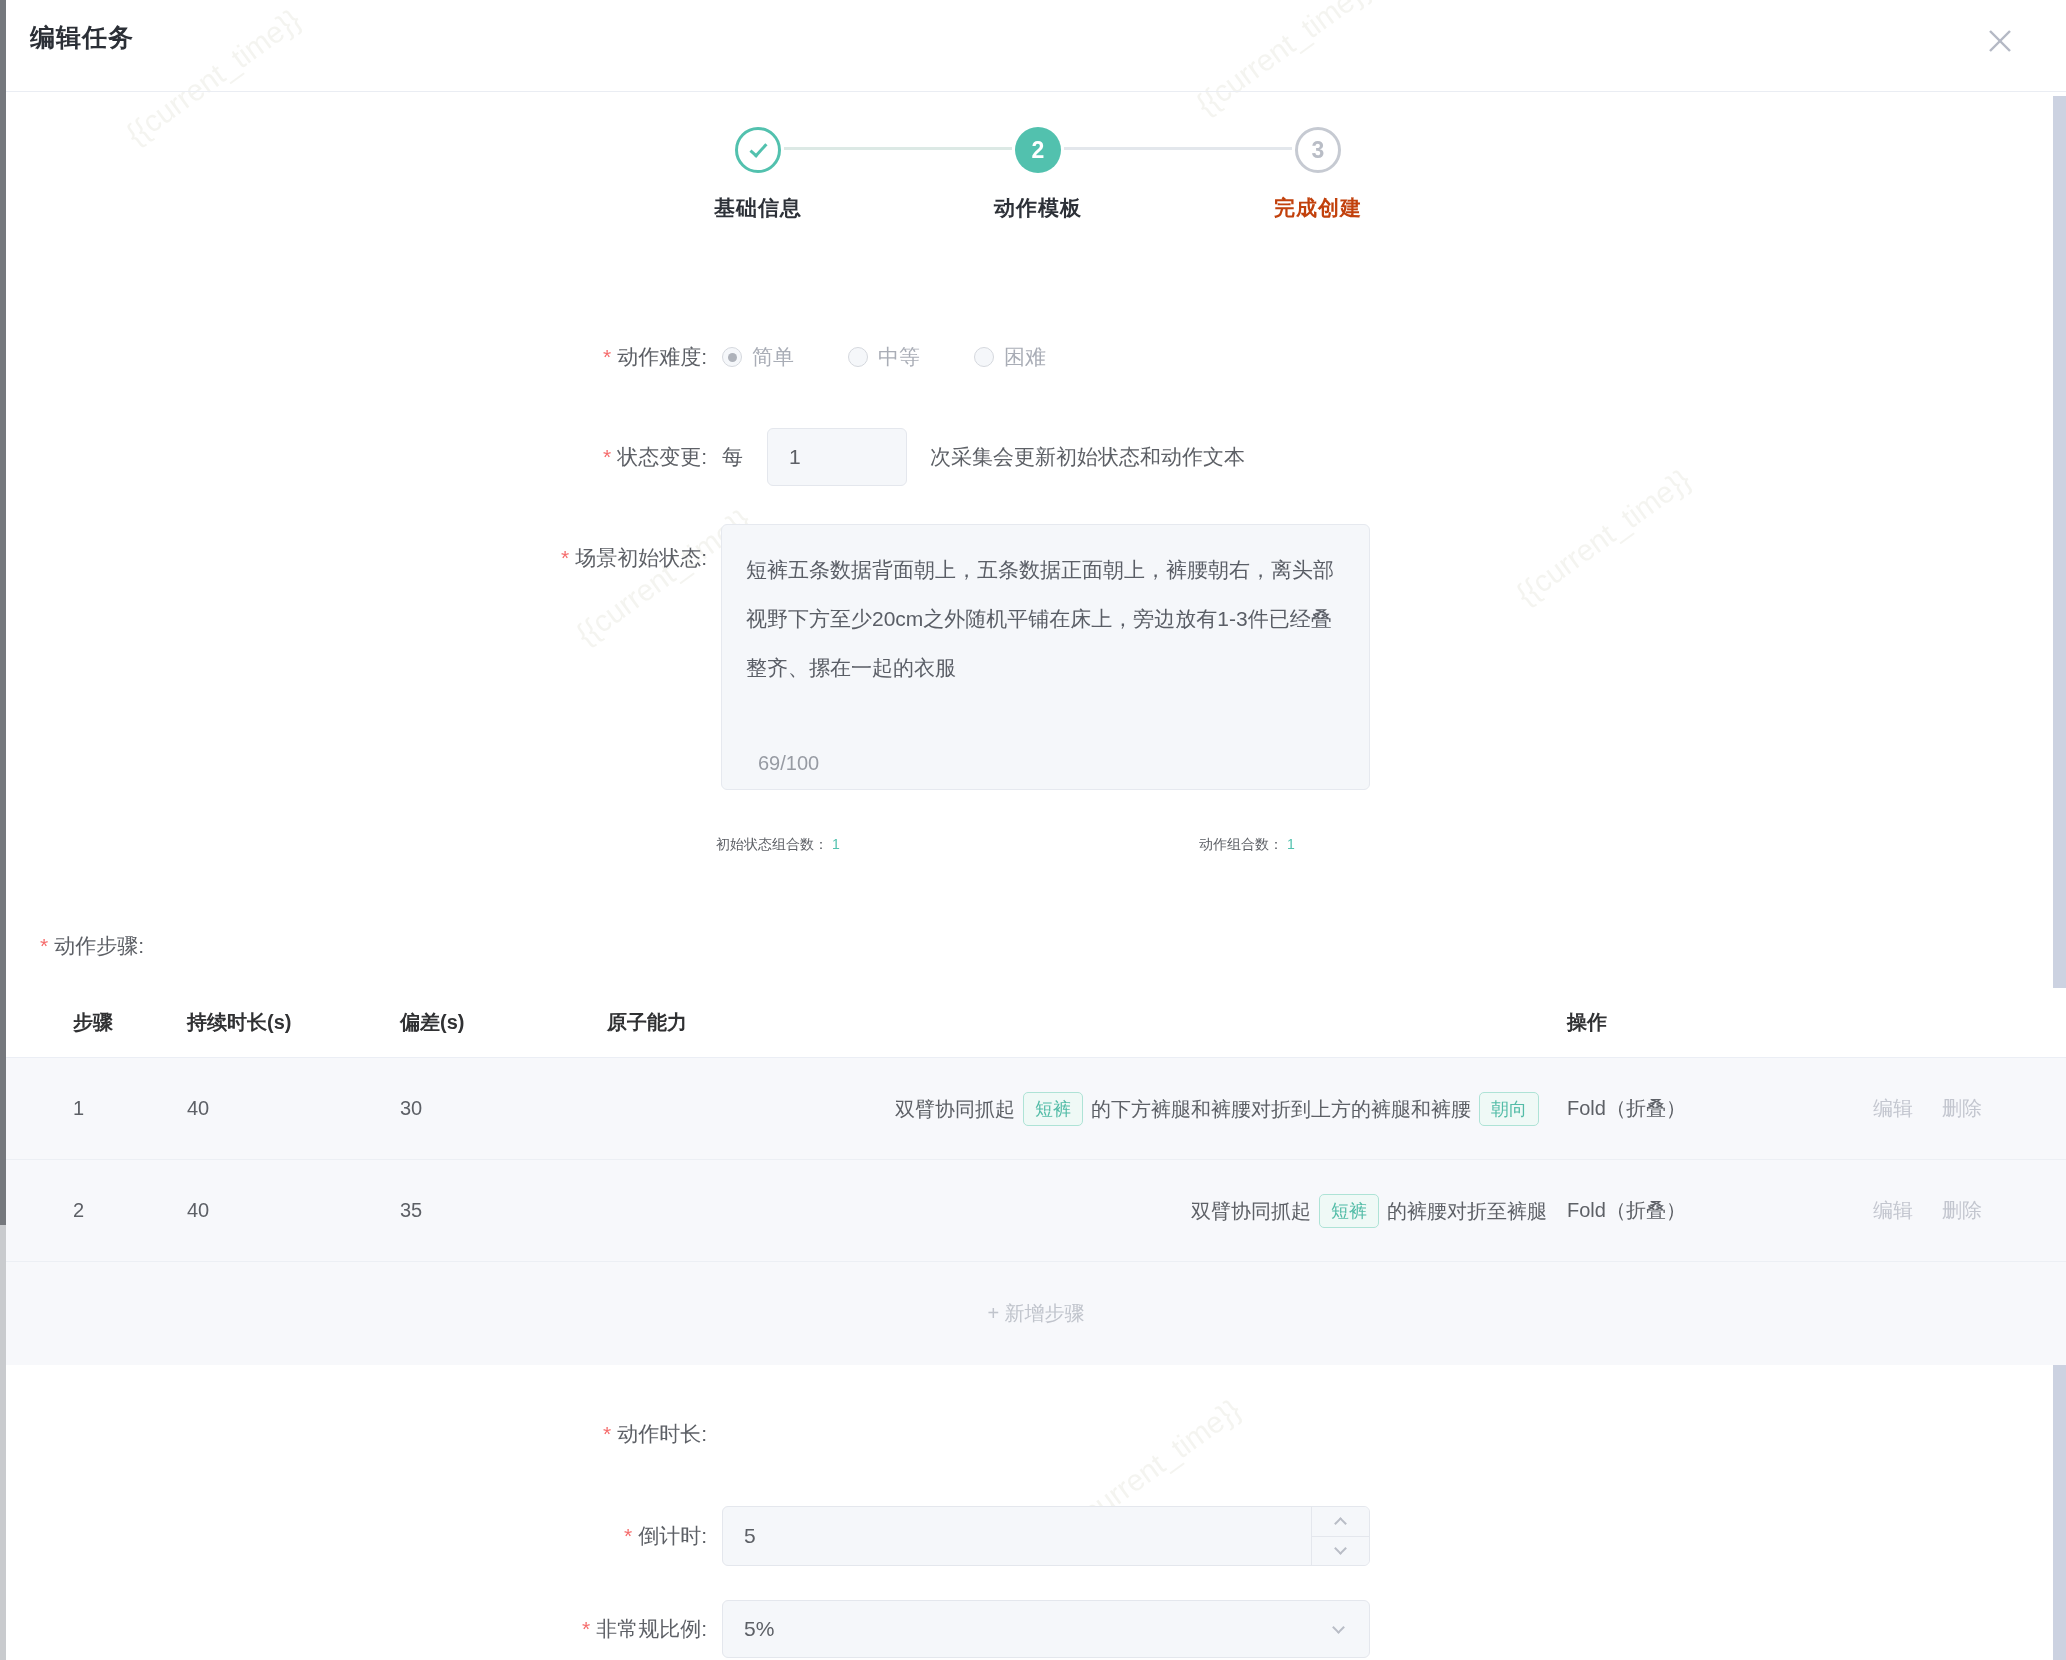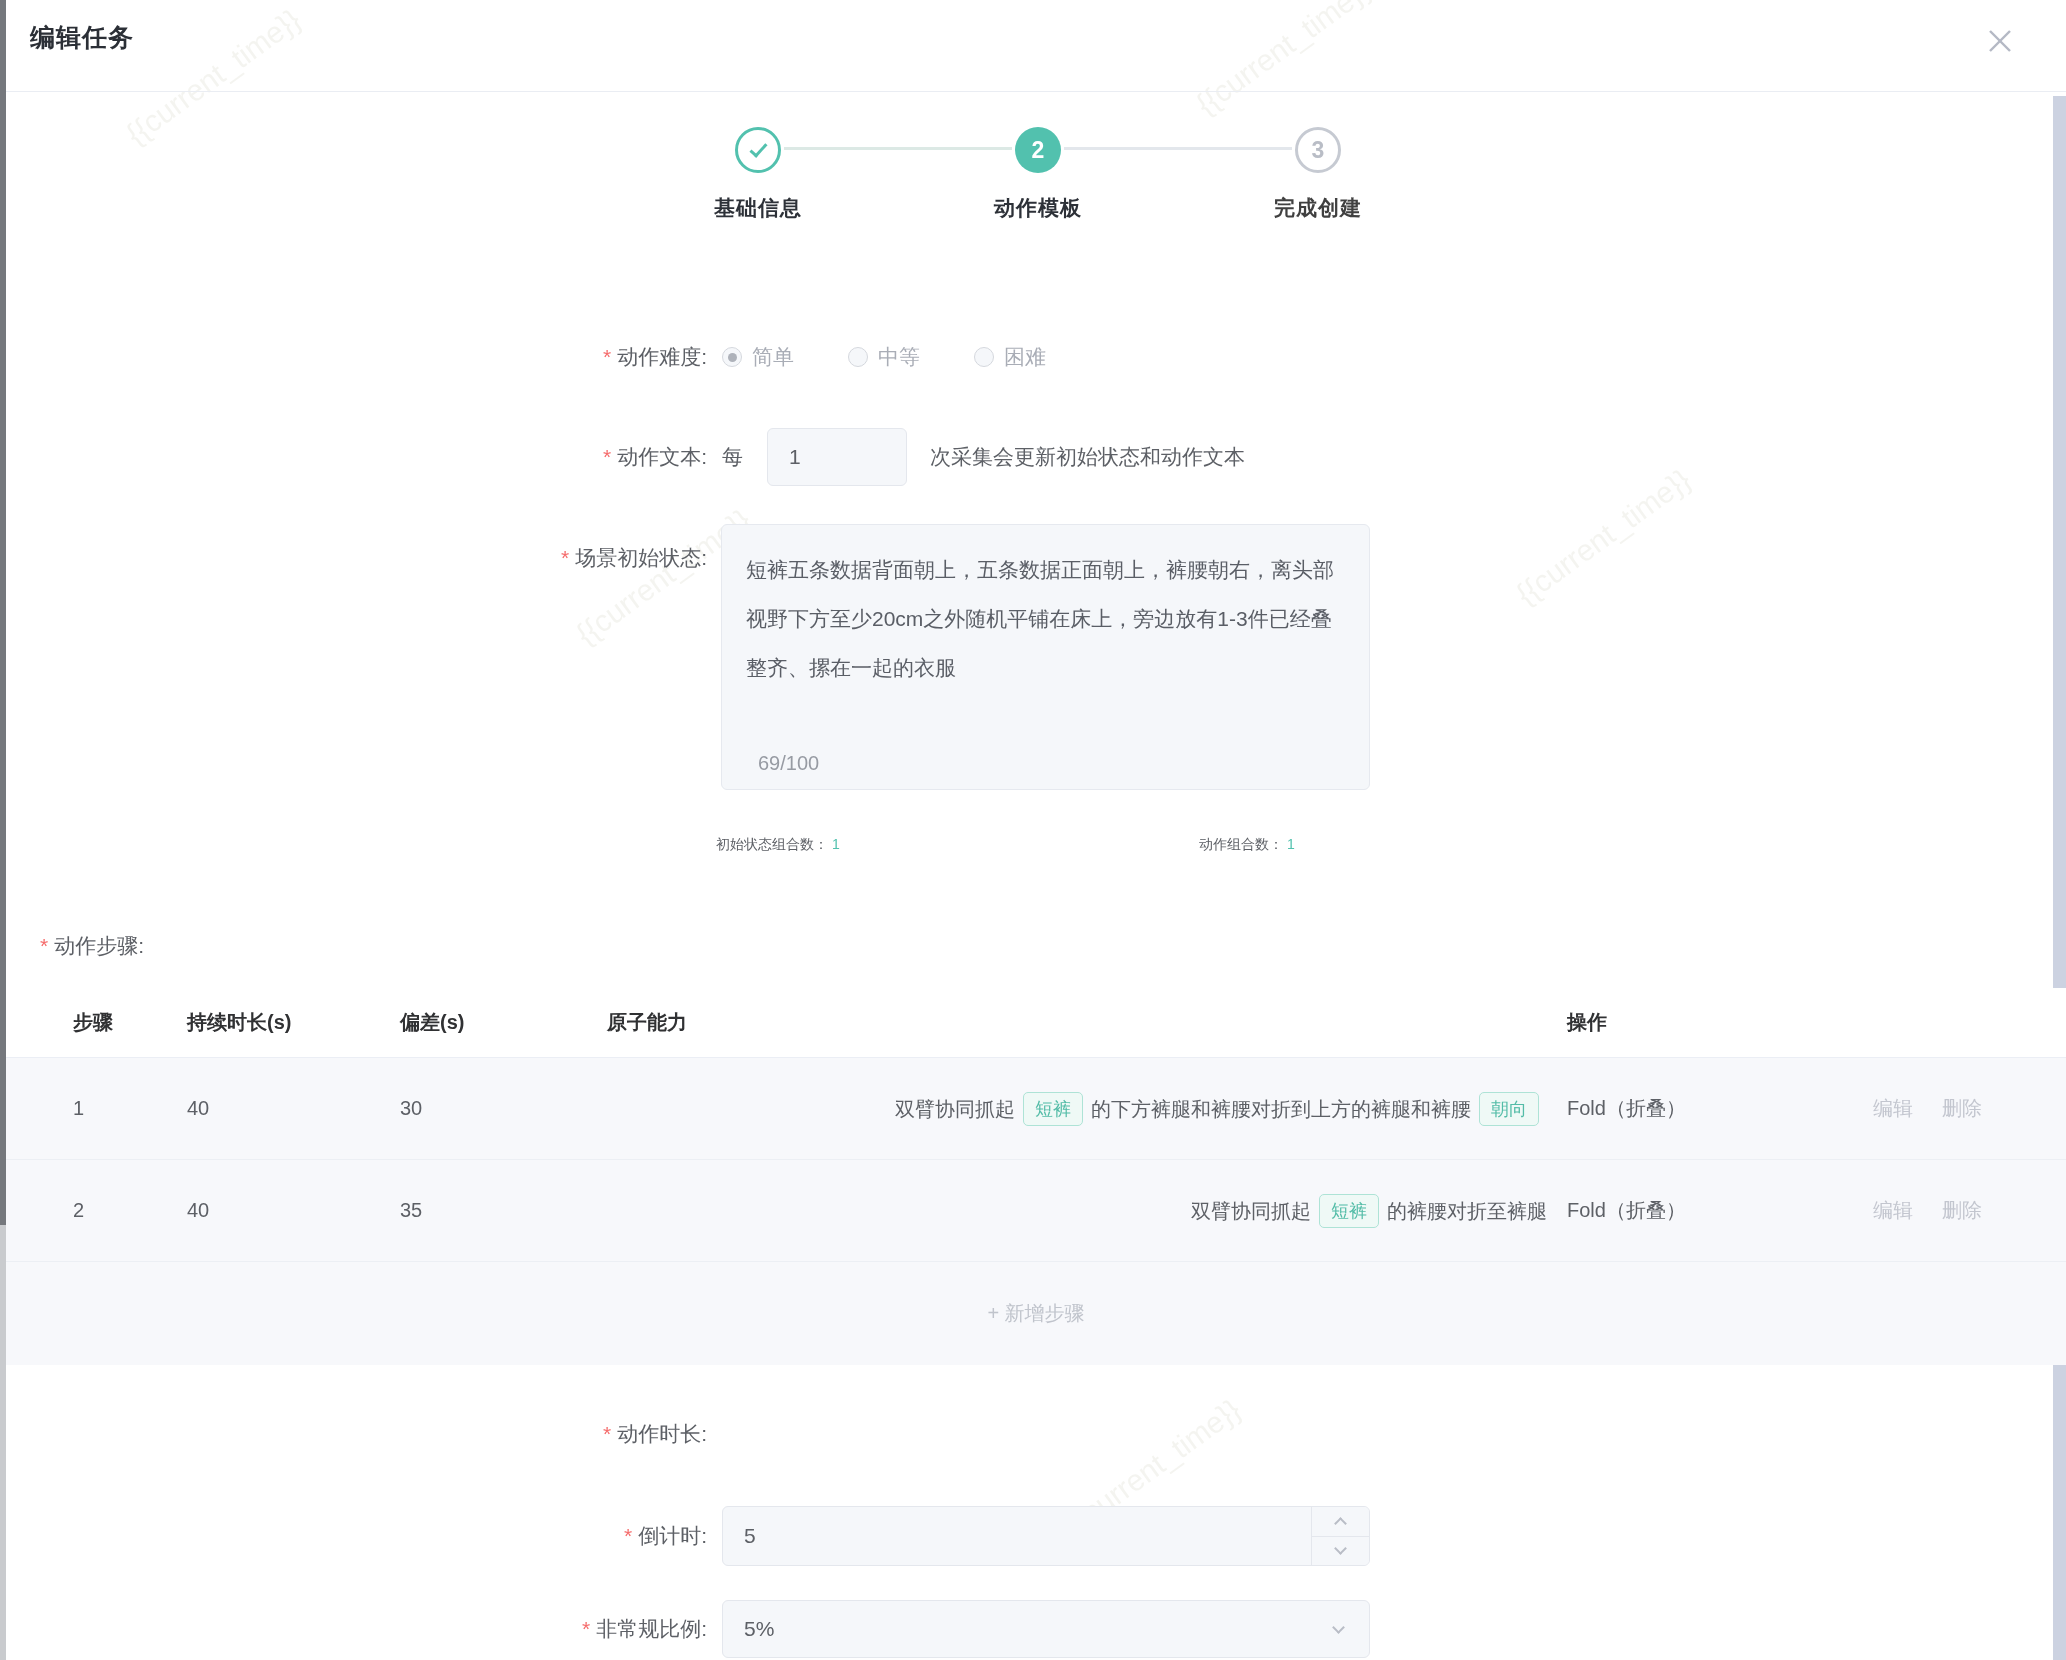--- a/index.html
+++ b/index.html
@@ -30,21 +30,21 @@
   .step-circle {
     position:absolute; top:127px; width:46px; height:46px; border-radius:50%;
     display:flex; align-items:center; justify-content:center;
     font-size:23px; font-weight:700;
   }
   .step-circle.done   { background:#ffffff; border:3px solid #52c1ae; }
   .step-circle.active { background:#52c1ae; color:#ffffff; }
   .step-circle.pending{ background:#ffffff; border:3px solid #c6cad2; color:#b9bdc6; }
   .check-glyph { width:17px; height:9px; border-left:3px solid #52c1ae; border-bottom:3px solid #52c1ae; transform:rotate(-48deg); margin-top:-4px; }
   .step-label { position:absolute; top:194px; width:240px; text-align:center; font-size:21px; font-weight:700; color:#2d3138; letter-spacing:1px; }
-  .step-label.pending { color:#404040; font-weight:700; }
+  .step-label.pending { color:#c2410c; font-weight:700; }
 
   
   .form-row { position:absolute; left:0; width:2066px; display:flex; align-items:center; }
   .lbl-cell { width:707px; display:flex; justify-content:flex-end; align-items:center; font-size:21px; color:#5d6066; }
   .req { color:#f56c6c; margin-right:6px; font-size:21px; }
 
   
   .radio-group { display:flex; align-items:center; margin-left:15px; }
   .radio-item { display:flex; align-items:center; margin-right:54px; cursor:pointer;justify-content:flex-end; }
   .radio-circle { width:20px; height:20px; border-radius:50%; border:1px solid #d5d8de; background:#f5f7fa; display:flex; align-items:center; justify-content:center; }
@@ -155,21 +155,21 @@
       <div class="radio-item">
         <span class="radio-circle"></span>
         <span class="radio-text">困难</span>
       </div>
     </div>
   </div>
 
   <div class="form-row" style="top:427px; height:60px;">
     <div class="lbl-cell">
       <span class="req">*</span>
-      <span>动作文本:</span>
+      <span>状态变更:</span>
     </div>
     <span style="margin-left:15px; font-size:21px;">每</span>
     <div class="ipt small-ipt">
       <span>1</span>
     </div>
     <span style="font-size:21px;">次采集会更新初始状态和动作文本</span>
   </div>
 
   <div class="form-row" style="top:541px; height:34px;">
     <div class="lbl-cell">

